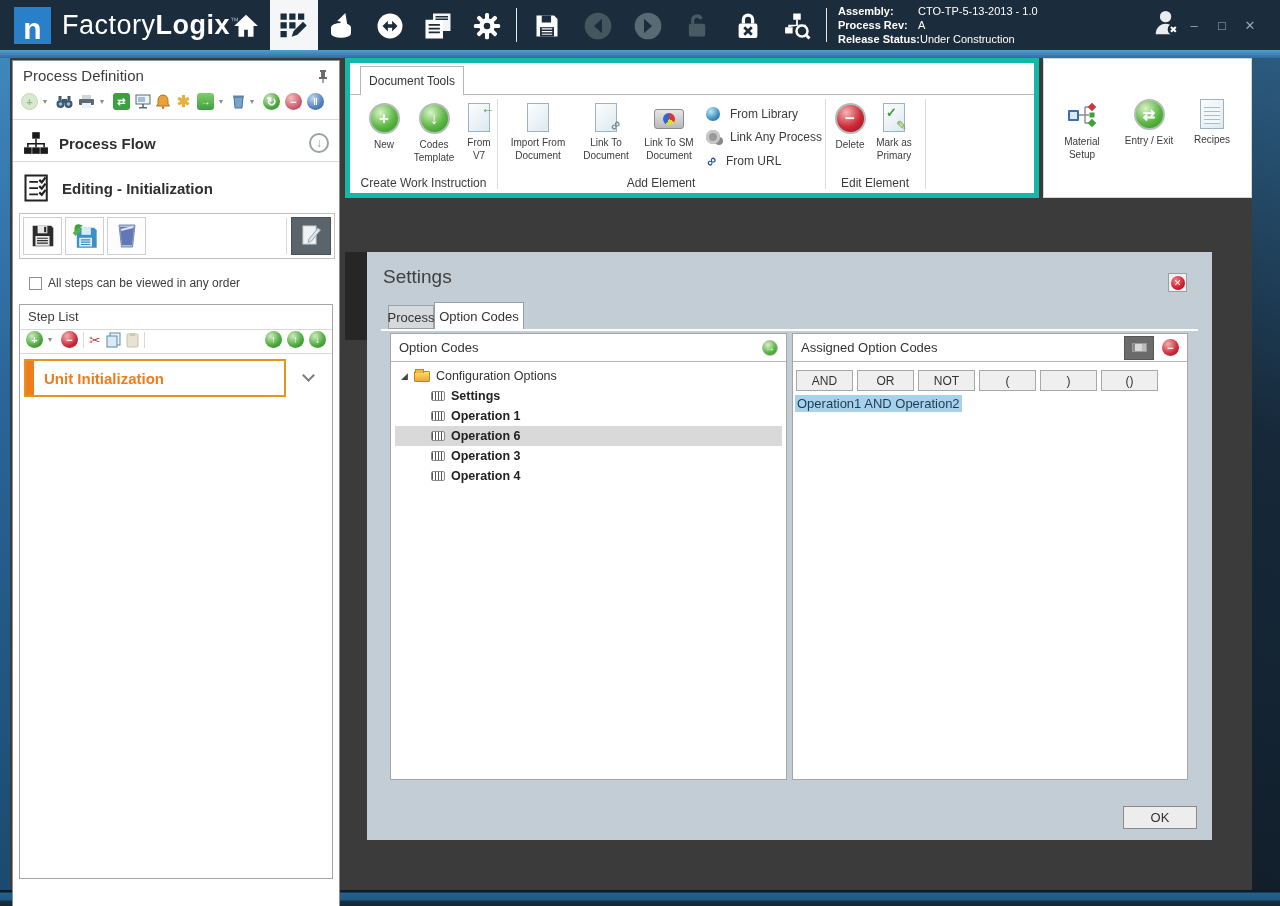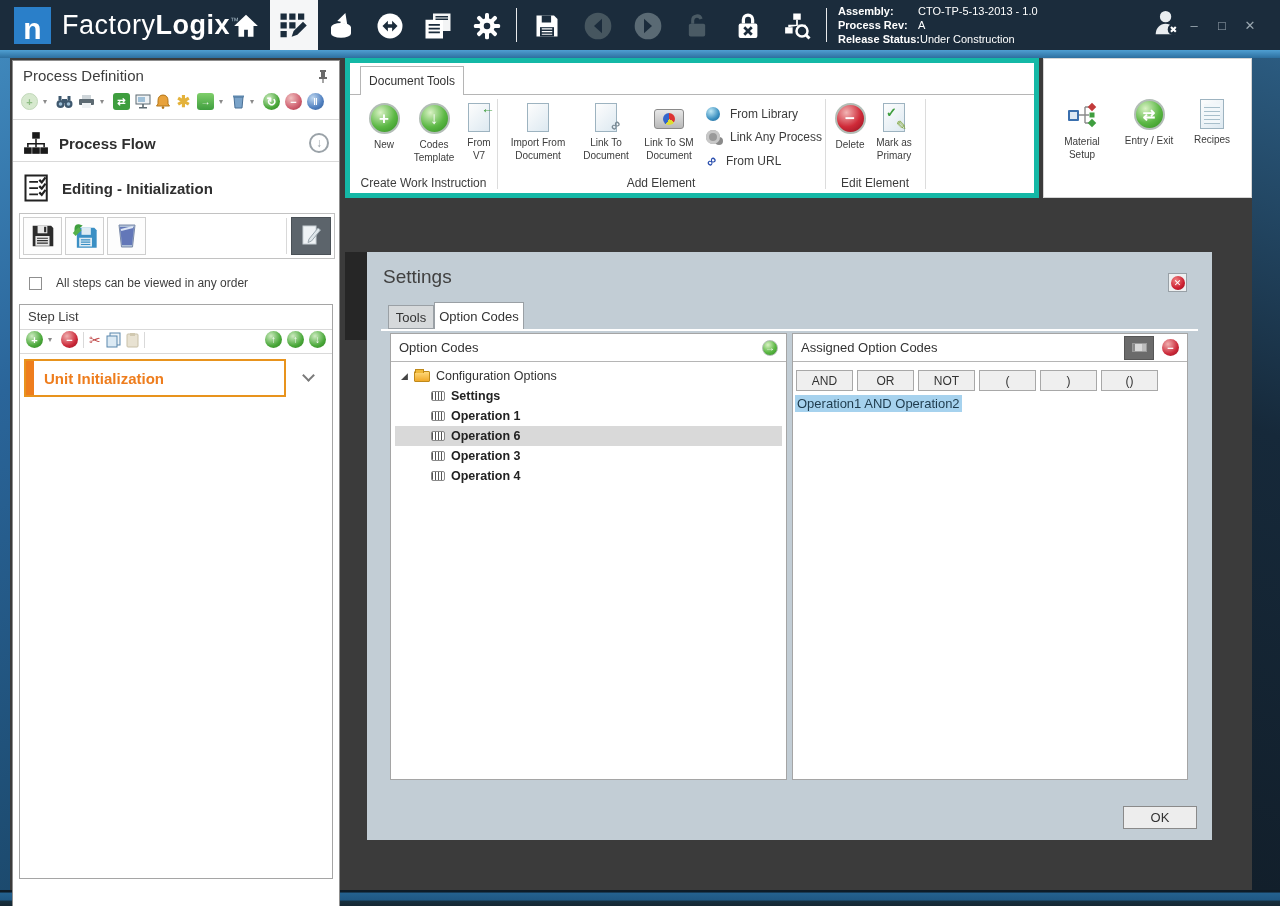--- a/index.html
+++ b/index.html
@@ -52,21 +52,21 @@
                  display:flex; align-items:center; justify-content:center; font-size:12px; font-weight:bold; }
 
   .edit-toolbar { position:absolute; top:152px; left:6px; width:316px; height:46px; border:1px solid #c2c2c2;
                   display:flex; align-items:center; padding:3px; }
   .etb-btn { width:39px; height:38px; border:1px solid #cfcfcf; background:#fdfdfd; margin-right:3px;
              display:flex; align-items:center; justify-content:center; }
   .etb-sep { width:1px; height:36px; background:#d9d9d9; margin-left:auto; margin-right:4px; }
   .etb-dark { width:40px; height:38px; background:#5c646b; border:1px solid #4a5157;
               display:flex; align-items:center; justify-content:center; }
 
-  .chk-row { position:absolute; top:215px; left:16px; display:flex; align-items:center; gap:14px; }
+  .chk-row { position:absolute; top:215px; left:16px; display:flex; align-items:center; gap:6px; }
   .chk-box { width:13px; height:13px; border:1px solid #8f8f8f; background:#fff; }
   .chk-lbl { font-size:12px; color:#3d3d3d; }
 
   .step-box { position:absolute; top:243px; left:6px; width:314px; height:575px; border:1px solid #a5a5a5; background:#fff; }
   .sb-title { position:absolute; top:4px; left:8px; font-size:13px; color:#3d3d3d; }
   .sb-hr1 { top:24px; } .sb-hr2 { top:48px; }
   .sb-toolbar { position:absolute; top:26px; left:6px; right:6px; display:flex; align-items:center; gap:5px; }
   .sb-right { margin-left:auto; display:flex; gap:5px; }
   .vline { width:1px; height:16px; background:#d9d9d9; }
 
@@ -586,21 +586,21 @@
   </div>
 
   <div class="dark-notch"></div>
 
   <div class="dialog">
     <div class="dlg-title">Settings</div>
     <div class="dlg-close">
       <span class="x">✕</span>
     </div>
 
-    <div class="dlg-tab tab-basics">Tools</div>
+    <div class="dlg-tab tab-basics">Process</div>
     <div class="dlg-tab tab-optcodes">Option Codes</div>
     <div class="tab-underline"></div>
 
     <div class="panel pnl-left">
       <div class="pnl-head">
         <span>Option Codes</span>
         <span class="spacer"></span>
         <span class="sphere sm">→</span>
       </div>
       <div class="tree">

